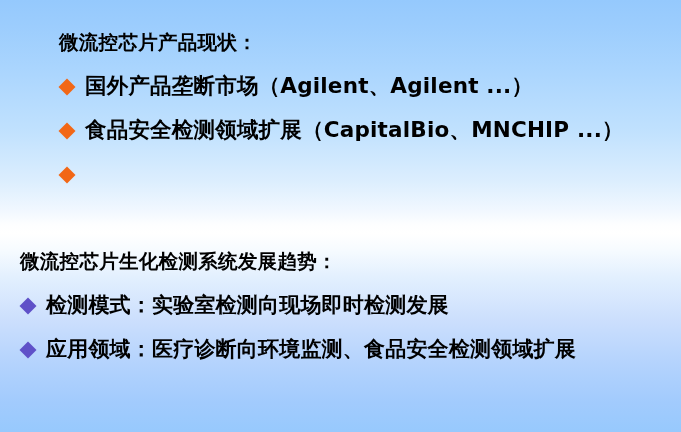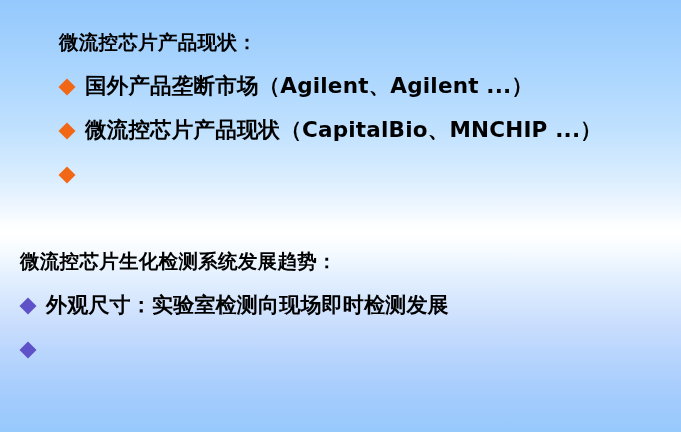--- a/index.html
+++ b/index.html
@@ -93,36 +93,37 @@
 
     <div class="section-heading">微流控芯片产品现状：</div>
 
     <div class="bullet-row">
       <span class="diamond orange" style="background: rgb(242, 103, 22);"></span>
       <span class="bullet-text">国外产品垄断市场（Agilent、Agilent ...）</span>
     </div>
 
     <div class="bullet-row">
       <span class="diamond orange" style="background: rgb(242, 103, 22);"></span>
-      <span class="bullet-text">微流控芯片产品现状（CapitalBio、MNCHIP ...）</span>
+      <span class="bullet-text">食品安全检测领域扩展（CapitalBio、MNCHIP ...）</span>
     </div>
 
     <div class="bullet-row">
       <span class="diamond orange" style="background: rgb(242, 103, 22);"></span>
     </div>
   </div>
 
   <div class="block" id="section-two">
 
     <div class="section-heading">微流控芯片生化检测系统发展趋势：</div>
 
 
     <div class="bullet-row">
       <span class="diamond purple" style="background: rgb(95, 81, 200);"></span>
-      <span class="bullet-text">外观尺寸：实验室检测向现场即时检测发展</span>
+      <span class="bullet-text">检测模式：实验室检测向现场即时检测发展</span>
     </div>
 
     <div class="bullet-row">
       <span class="diamond purple" style="background: rgb(95, 81, 200);"></span>
+      <span class="bullet-text">应用领域：医疗诊断向环境监测、食品安全检测领域扩展</span>
     </div>
   </div>
 
 </div>
 
 </body></html>

